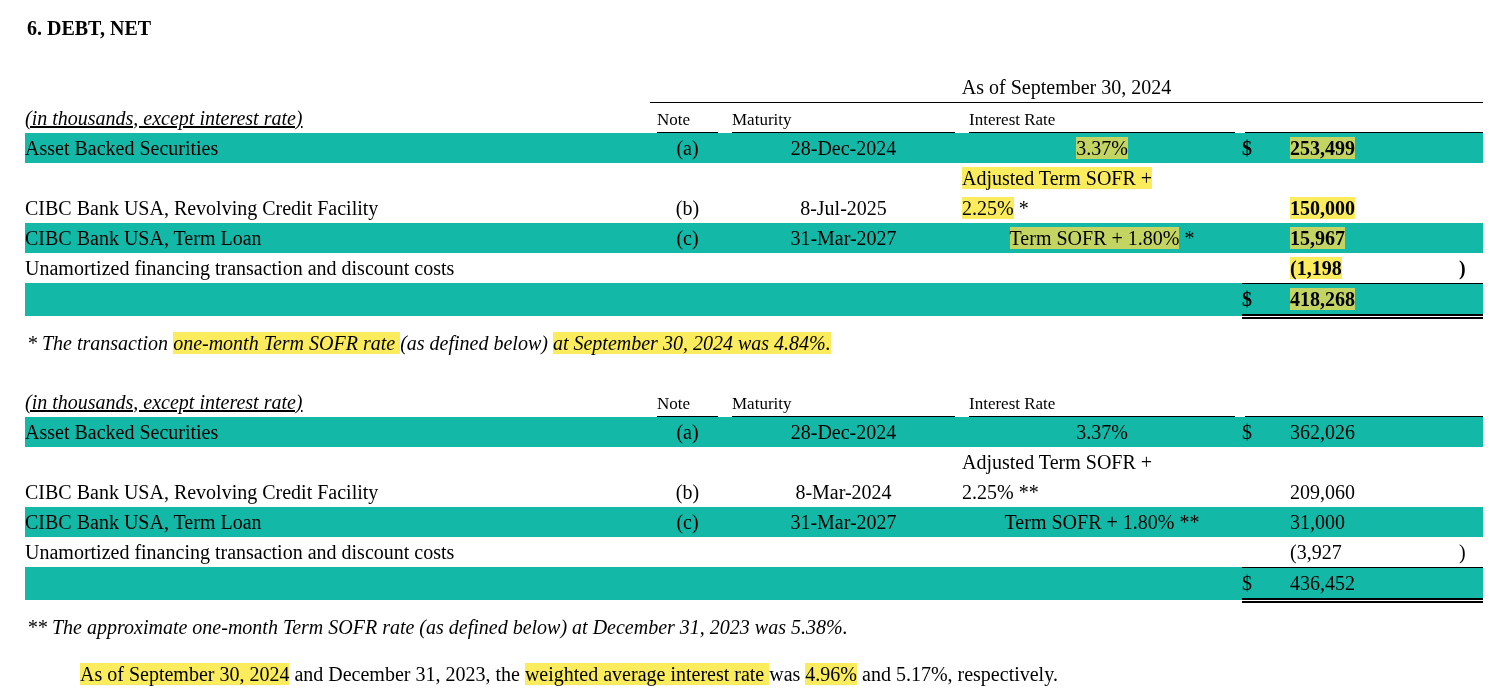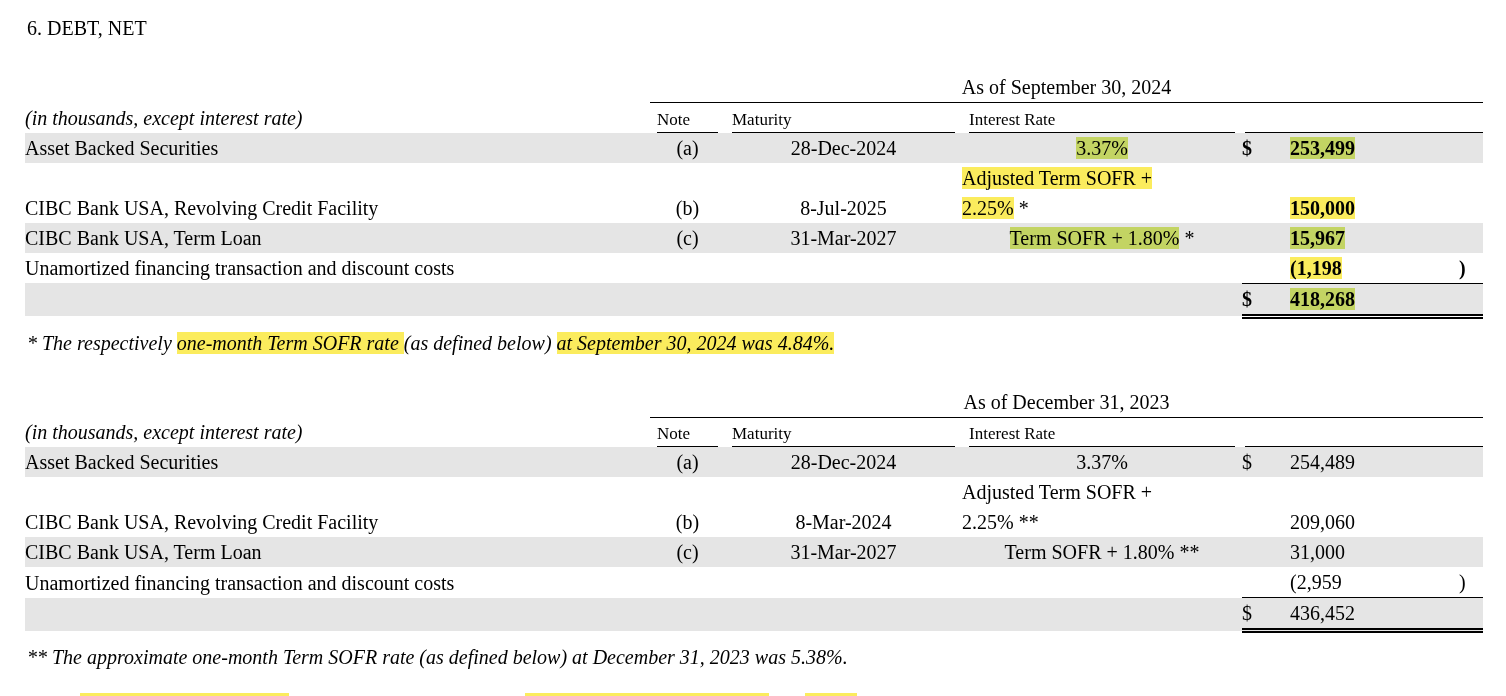--- a/index.html
+++ b/index.html
@@ -1,43 +1,43 @@
 <!DOCTYPE html>
 <html><head>
 <meta charset="utf-8">
 <style>
   html, body { margin:0; padding:0; }
   body {
     width:1506px; height:696px; overflow:hidden;
     background:#ffffff; color:#000000;
     font-family:"Liberation Serif", serif;
   }
-  .title { margin:16px 0 8px 27px; font-size:20px; line-height:24px; font-weight:normal; }
+  .title { margin:16px 0 8px 27px; font-size:20px; line-height:24px; font-weight:bold; }
 
   table.debt {
     border-collapse:collapse; table-layout:fixed;
     width:1458px; margin:32px 0 0 25px;
   }
   table.debt td { padding:0; vertical-align:bottom; font-size:20px; line-height:30px; }
 
   td.period { text-align:center; font-size:17px; line-height:22px; vertical-align:bottom;
               border-bottom:1.5px solid #000; }
   td.ch { vertical-align:bottom; }
   td.ch .ul { border-bottom:1.5px solid #000; font-size:17px; line-height:25px;
               text-align:left; margin:0 7px; }
   td.ch .amt-ul { margin:0 0 0 3px; }
-  td.caption { font-style:italic; font-size:17px; line-height:25px; vertical-align:bottom; }
+  td.caption { font-style:italic; font-size:17px; line-height:25px; vertical-align:bottom;text-decoration:underline; }
 
   td.lbl { text-align:left; }
   td.c   { text-align:center; }
   td.cur { text-align:left; padding-left:12px; }
   td.val { text-align:left; }
   td.par { text-align:left; }
 
-  tr.stripe { background:#e5e5e5; }
+  tr.stripe { background:#14b8a6; }
   .t24 td.cur, .t24 td.val, .t24 td.par { font-weight:bold; }
 
   .hl-y { background:#fbec5d; }
   .hl-g { background:#c3d463; }
 
   td.rate2 div { line-height:30px; text-align:left; }
 
   tr.total td.rule { border-top:1.5px solid #000; border-bottom:5px double #000; }
 
   p.fn { margin:12px 0 0 27px; font-style:italic; font-size:20px; line-height:24px; }
@@ -122,37 +122,33 @@
     <td></td>
     <td></td>
     <td></td>
     <td class="cur rule">$</td>
     <td class="val rule"><span class="hl-g">418,268</span></td>
     <td class="par rule"></td>
   </tr>
 </tbody>
   </table>
 
-<p class="fn"><span>* The respectively </span><span class="hl-y">one-month Term SOFR rate </span><span>(as defined below) </span><span class="hl-y">at September 30, 2024 was 4.84%.</span></p>
+<p class="fn"><span>* The transaction </span><span class="hl-y">one-month Term SOFR rate </span><span>(as defined below) </span><span class="hl-y">at September 30, 2024 was 4.84%.</span></p>
 
 <table class="debt">
   <colgroup>
     <col style="width:625px">
       <col style="width:75px">
       <col style="width:237px">
     <col style="width:280px">
       <col style="width:48px">
       <col style="width:169px">
       <col style="width:24px">
   </colgroup>
   <tbody>
-      <tr>
-    <td class="lbl"></td>
-    <td class="period" colspan="6">As of December 31, 2023</td>
-  </tr>
   <tr>
     <td class="caption">(in thousands, except interest rate)</td>
     <td class="ch">
           <div class="ul">Note</div>
         </td>
     <td class="ch">
           <div class="ul">Maturity</div>
         </td>
     <td class="ch">
           <div class="ul">Interest Rate</div>
@@ -160,21 +156,21 @@
     <td class="ch" colspan="3">
           <div class="ul amt-ul">&nbsp;</div>
         </td>
   </tr>
   <tr class="stripe">
     <td class="lbl">Asset Backed Securities</td>
     <td class="c">(a)</td>
     <td class="c">28-Dec-2024</td>
     <td class="c">3.37%</td>
     <td class="cur">$</td>
-    <td class="val">254,489</td>
+    <td class="val">362,026</td>
     <td class="par"></td>
   </tr>
   <tr>
     <td class="lbl">CIBC Bank USA, Revolving Credit Facility</td>
     <td class="c">(b)</td>
     <td class="c">8-Mar-2024</td>
     <td class="rate2">
       <div>Adjusted Term SOFR +</div>
       <div><span>2.25%</span><span> **</span></div>
     </td>
@@ -190,21 +186,21 @@
     <td class="cur"></td>
     <td class="val">31,000</td>
     <td class="par"></td>
   </tr>
   <tr>
     <td class="lbl">Unamortized financing transaction and discount costs</td>
     <td class="c"></td>
     <td class="c"></td>
     <td class="c"></td>
     <td class="cur"></td>
-    <td class="val">(2,959</td>
+    <td class="val">(3,927</td>
     <td class="par">)</td>
   </tr>
   <tr class="stripe total">
     <td class="lbl"></td>
     <td></td>
     <td></td>
     <td></td>
     <td class="cur rule">$</td>
     <td class="val rule">436,452</td>
     <td class="par rule"></td>

